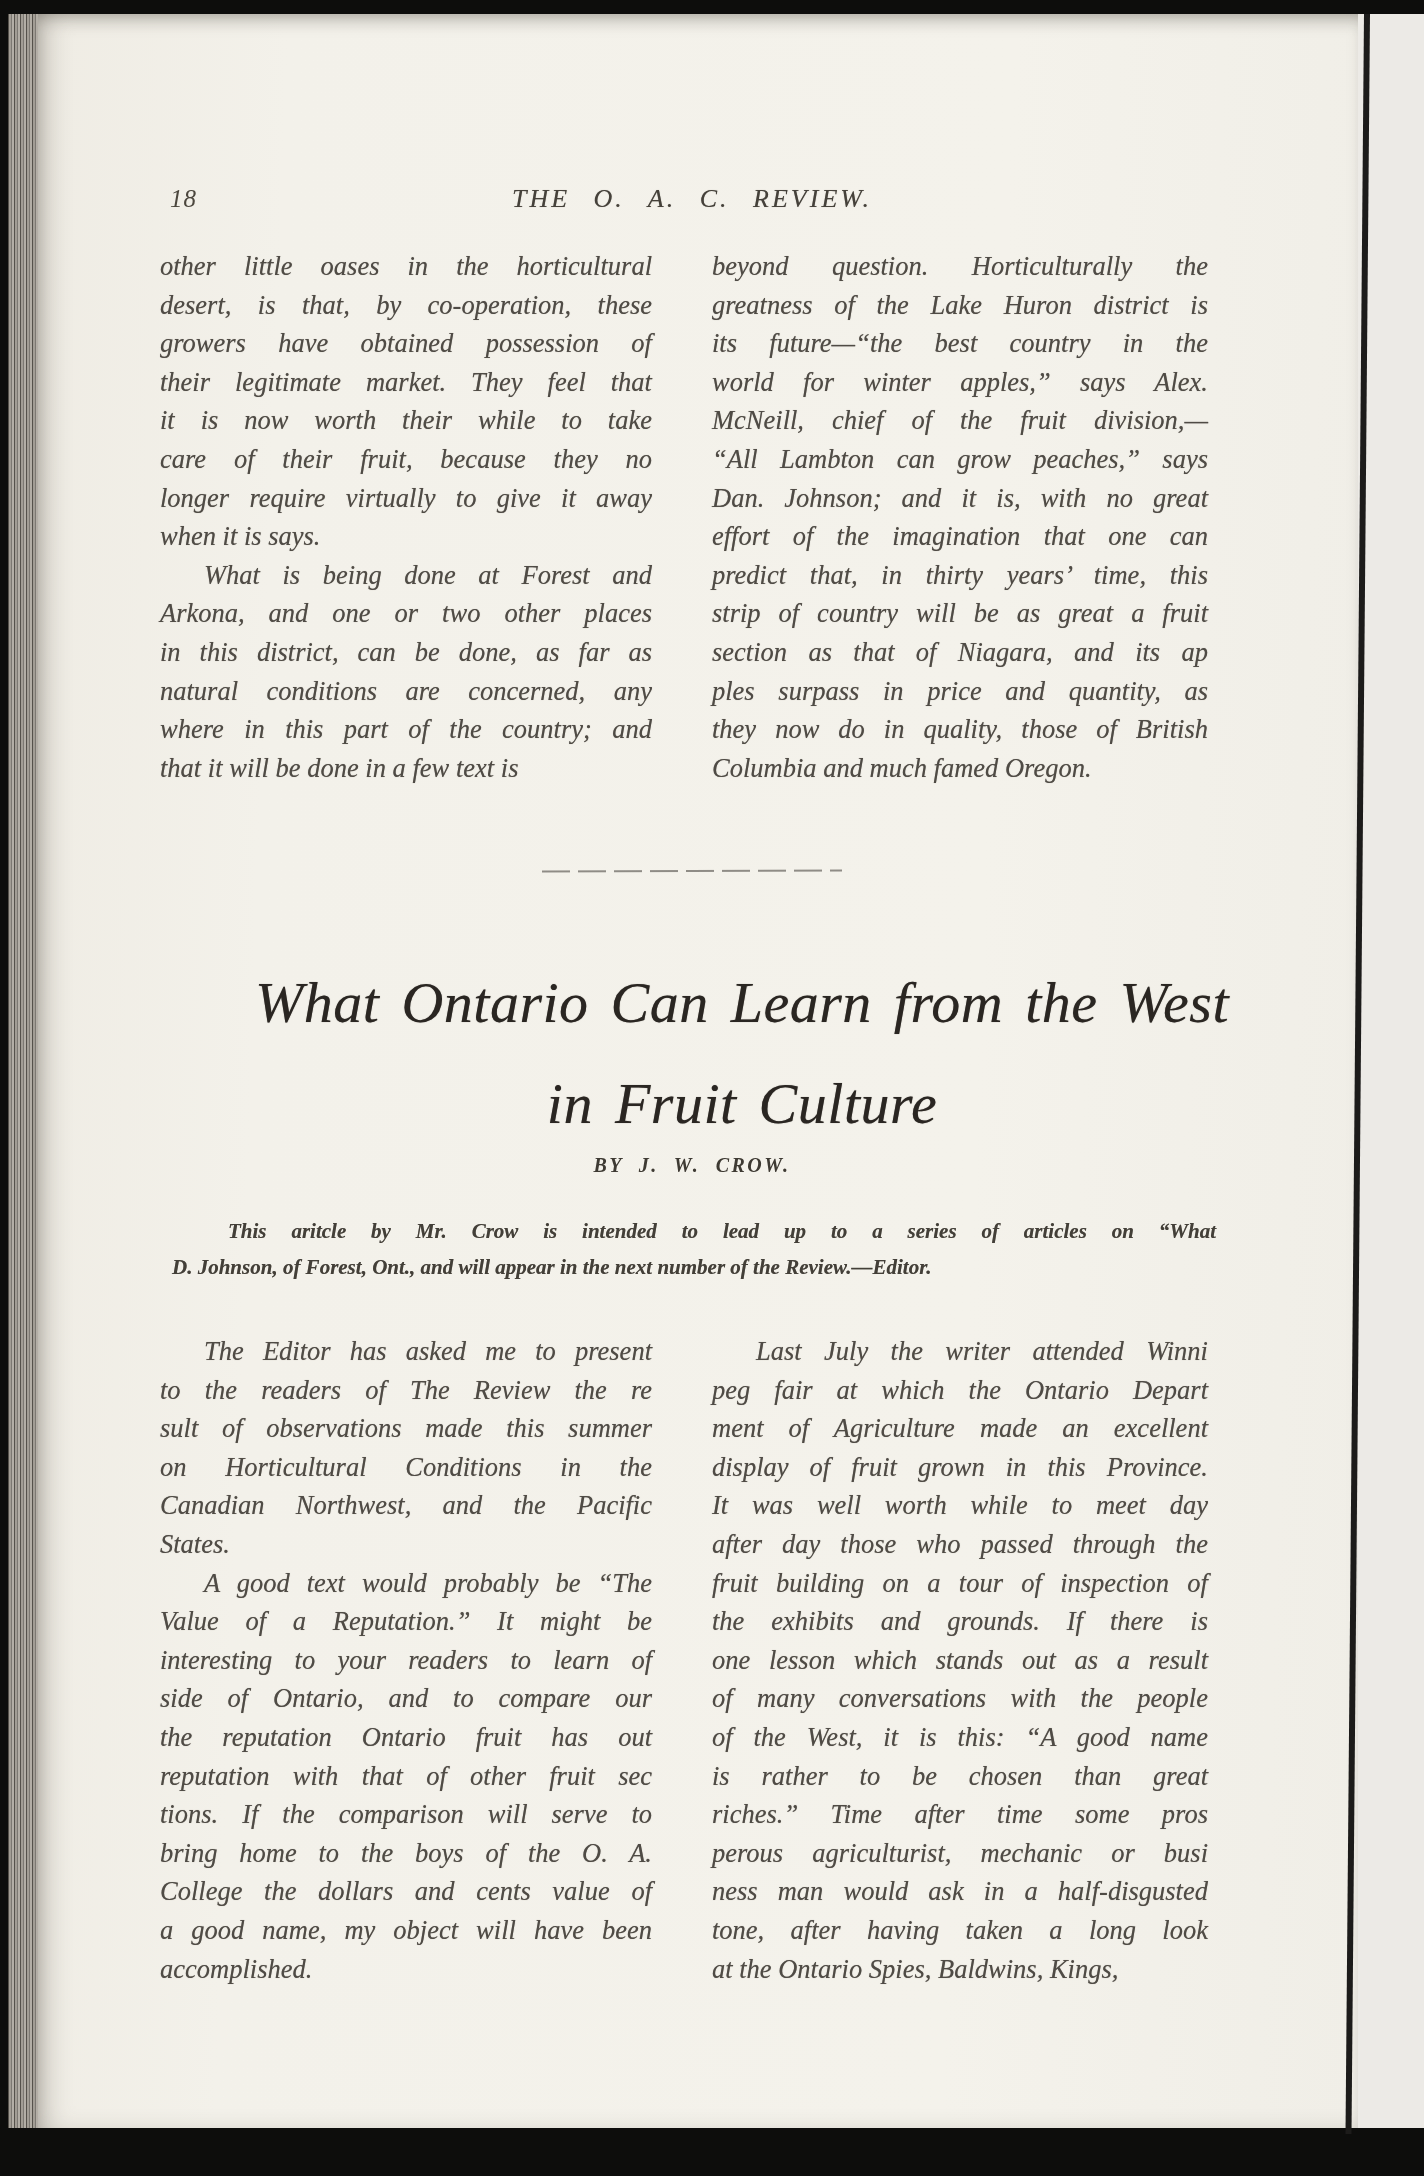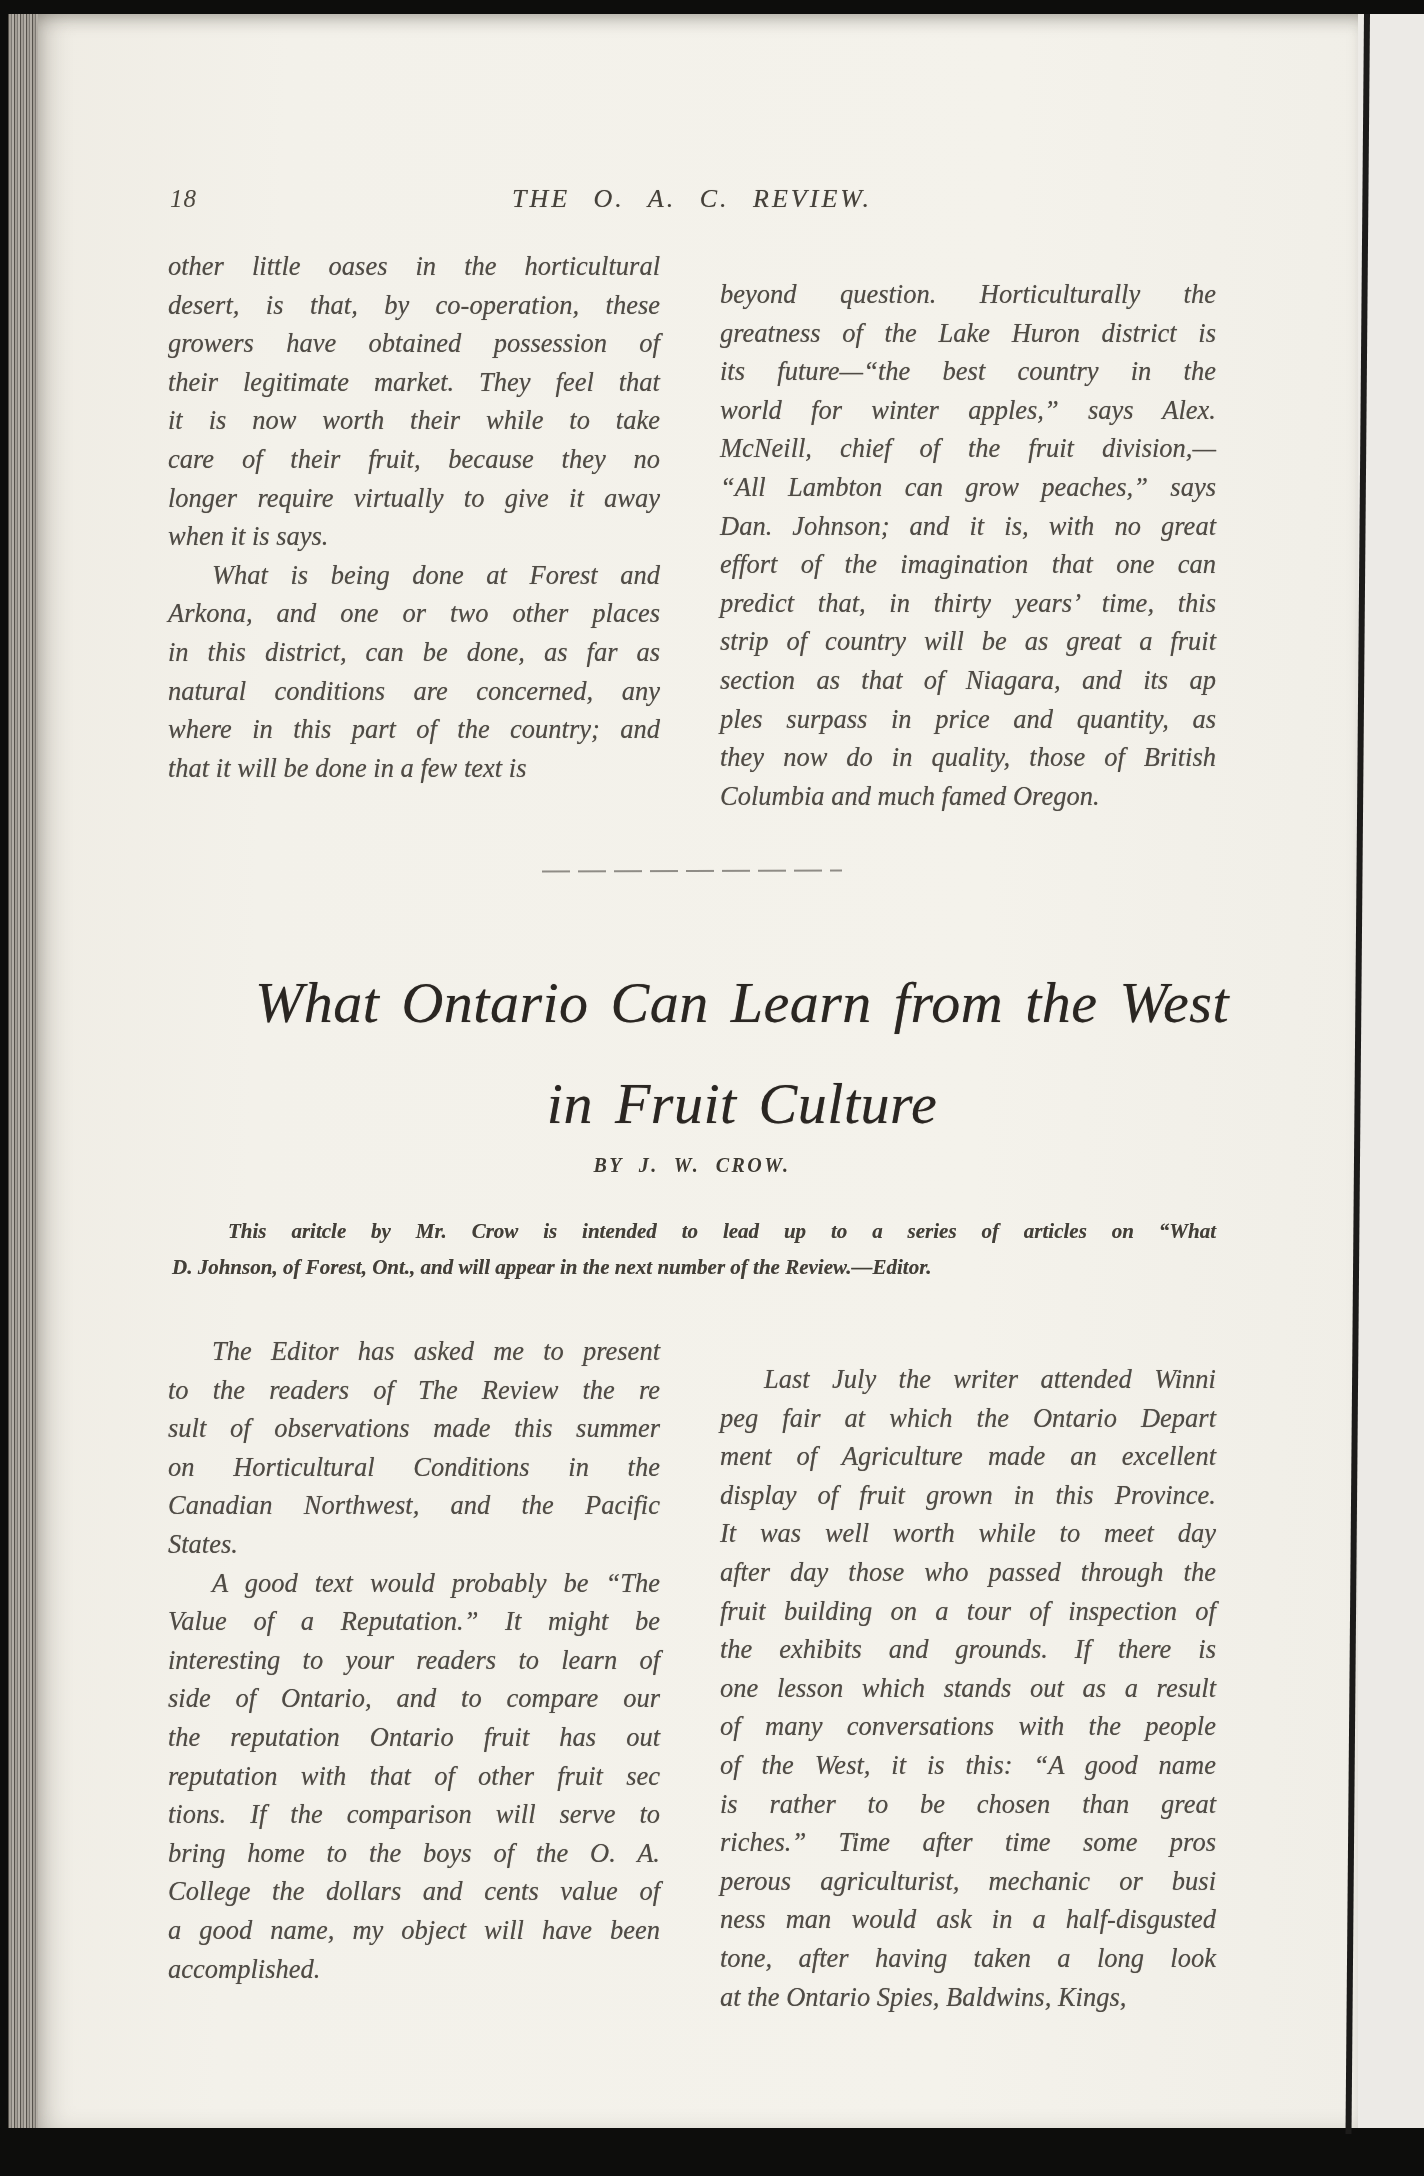--- a/index.html
+++ b/index.html
@@ -25,28 +25,28 @@
   }
   .header{position:absolute;top:170px;left:130px;width:1048px;}
   .pagenum{
     position:absolute;left:2px;top:1px;font-size:25px;letter-spacing:1px;color:#4c473e;
   }
   .journal{
     text-align:center;font-size:26px;word-spacing:14px;letter-spacing:3px;color:#45413a;
     text-shadow:0 0 .7px rgba(70,64,56,.5);
   }
   .cols{
-    position:absolute;left:130px;width:1048px;display:flex;gap:60px;
+    position:absolute;left:122px;width:1048px;display:flex;gap:60px;
     color:#4f4b45;font-size:26.5px;line-height:38.6px;
     text-shadow:0 0 .7px rgba(70,64,56,.55);
   }
   .cols.top{top:233px;}
   .cols.body{top:1318px;}
   .col.l{width:492px;}
-  .col.r{width:496px;margin-top:28px;}
+  .col.r{width:496px;}
   .tline{text-align:justify;text-align-last:justify;}
   .tline.last{text-align-last:left;}
   .tline.ind{text-indent:44px;}
   .divider{
     position:absolute;top:856px;left:504px;width:300px;height:2px;
     background:repeating-linear-gradient(90deg,#8f8c86 0 28px,rgba(0,0,0,0) 28px 36px);
     transform:rotate(-.2deg);
   }
   .title{
     position:absolute;top:938px;left:0;width:1320px;text-align:center;

